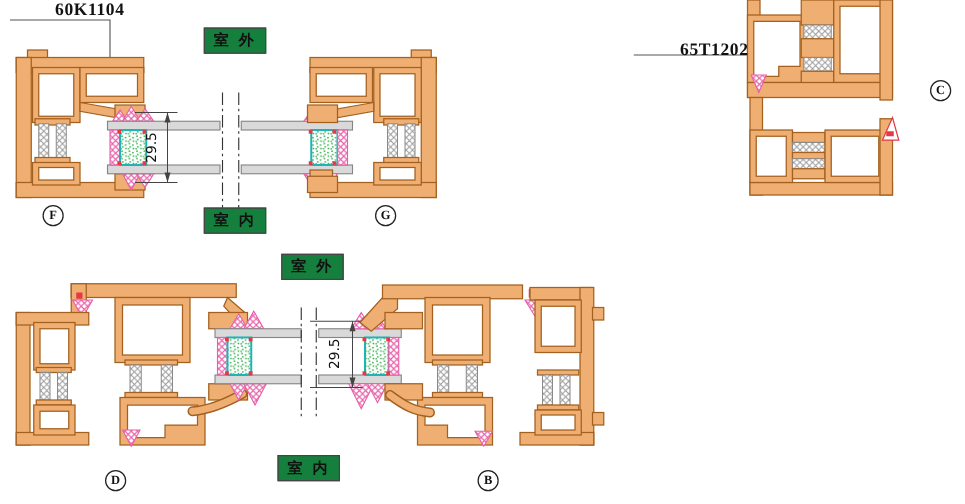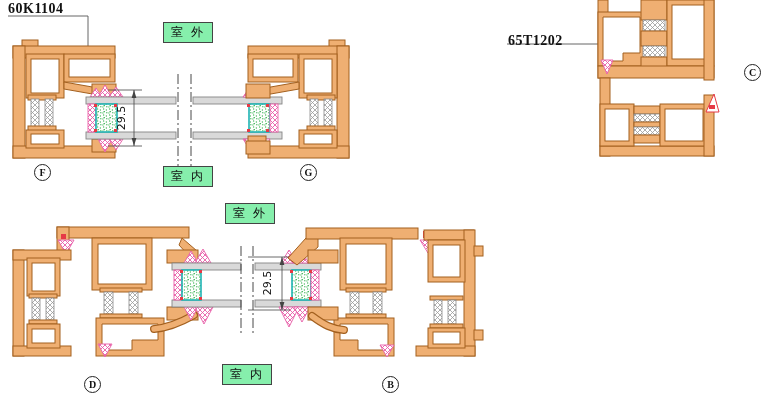--- a/index.html
+++ b/index.html
@@ -21,26 +21,26 @@
   .arr{fill:#444;stroke:none;}
   .ld{stroke:#555;stroke-width:.9;fill:none;}
   .rd{fill:var(--accent-red,#E63946);stroke:none;}
   .rdt{fill:#fff;stroke:var(--accent-red,#E63946);stroke-width:1;}
   .band-o{stroke:var(--profile-stroke,#A3601F);stroke-width:8;fill:none;stroke-linecap:round;}
   .band-i{stroke:var(--profile-fill,#EFAF72);stroke-width:5.5;fill:none;stroke-linecap:round;}
 
   
   .code-label{
     position:absolute;font-family:"Liberation Serif","DejaVu Serif",serif;
-    font-size:14px;font-weight:600;letter-spacing:.5px;white-space:nowrap;
+    font-size:14px;font-weight:600;letter-spacing:.5px;white-space:nowrap;margin-left:36px;
   }
   .room-box{
-    position:absolute;width:48px;height:19px;border:1px solid #444;background:#86efac;
+    position:absolute;width:48px;height:19px;border:1px solid #444;background:#15803d;
     display:flex;align-items:center;justify-content:center;
-    font-size:12px;font-weight:400;letter-spacing:2px;
+    font-size:12px;font-weight:700;letter-spacing:2px;
   }
   .sec-letter{
     position:absolute;width:15px;height:15px;border:1.3px solid #222;border-radius:50%;
     display:flex;align-items:center;justify-content:center;
     font-family:"Liberation Serif","DejaVu Serif",serif;font-size:10px;font-weight:700;
     background:#fff;
   }
   .dim-text{
     position:absolute;width:30px;height:12px;line-height:12px;text-align:center;
     font-size:11px;transform:rotate(-90deg);transform-origin:center;white-space:nowrap;

